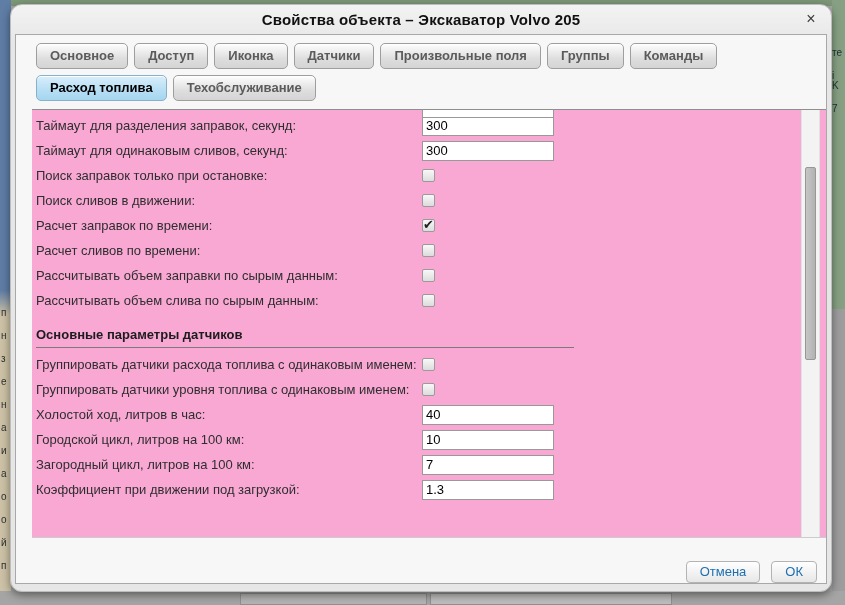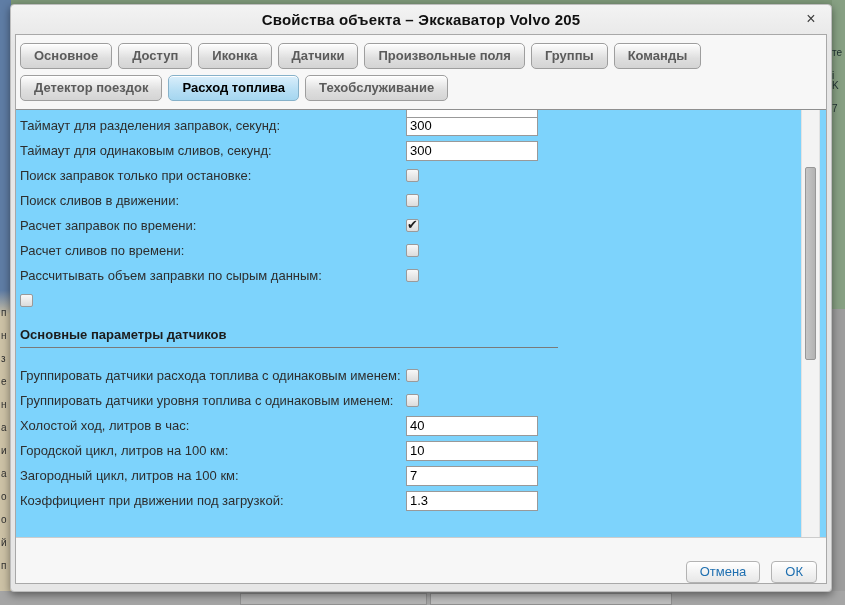--- a/index.html
+++ b/index.html
@@ -23,38 +23,38 @@
                     background:#b3b3b3; border:1px solid #909090; }
   .edge-letters { position:absolute; display:flex; flex-direction:column; gap:13px;
                   font-size:10px; color:#2f2f2f; line-height:1; }
   .edge-letters.left  { left:1px; top:308px; }
   .edge-letters.right { right:2px; top:48px; color:#233; }
 
   
   .dialog {
     position:absolute; z-index:2; left:10px; top:4px; width:822px; height:588px;
     background:linear-gradient(#f3f3f3,#e6e6e6 40px,#e6e6e6);
-    border:1px solid #bdbdbd; border-radius:4px;
+    border:1px solid #bdbdbd; border-radius:12px;
     box-shadow:0 3px 8px rgba(0,0,0,.45);
     box-sizing:border-box;
   }
   .titlebar { position:relative; height:29px; }
   .title {
     text-align:center; font-size:15px; font-weight:bold; color:#111;
     line-height:30px; letter-spacing:.2px;
   }
   .close-x {
     position:absolute; right:10px; top:4px; width:20px; height:20px;
     font-size:16px; color:#3c3c3c; text-align:center; line-height:20px;
     cursor:pointer;
   }
 
   .panel {
     position:absolute; left:4px; right:4px; top:29px; bottom:7px;
-    background:#f7f7f7; border:1px solid #a8a8a8; box-sizing:border-box;
+    background:#f7f7f7; border:1px solid #a8a8a8; box-sizing:border-box;padding-left:16px;
   }
 
   
   .tabs-row { display:flex; gap:6px; padding:0 4px; }
   .tabs-row.r1 { margin-top:8px; }
   .tabs-row.r2 { margin-top:6px; margin-bottom:8px; }
   .tab {
     padding:4px 13px 5px; border:1px solid #9e9e9e; border-radius:5px;
     background:linear-gradient(#fefefe,#dedede 60%,#d4d4d4);
     box-shadow:inset 0 1px 0 #fff;
@@ -63,41 +63,41 @@
   .tab.active {
     background:linear-gradient(#d9eefb,#b6def4 60%,#a5d6f0);
     border-color:#86b1c9; color:#000;
   }
 
   .top-divider { border-top:1px solid #8f8f8f; }
 
   
   .scroll {
     position:relative; height:427px; overflow:hidden;
-    border-bottom:1px solid #cccccc; background:#7dd3fc;
+    border-bottom:1px solid #cccccc; background:#f9a8d4;
   }
   .clipped-input {
     position:absolute; top:-14px; left:390px; width:124px; height:18px;
     background:#fff; border:1px solid #999; padding:1px 3px;
   }
   .row { display:flex; align-items:center; height:25px; padding-left:4px; }
   .row.first { margin-top:3px; }
   .lbl { width:386px; font-size:13px; color:#2e2e2e; flex:0 0 386px; }
   input.txt {
     width:124px; height:16px; border:1px solid #999; background:#fff;
     font:13px "Liberation Sans", sans-serif; color:#000; padding:1px 3px;
   }
   .cb { position:relative; width:13px; height:13px; box-sizing:border-box;
         border:1px solid #9a9a9a; border-radius:2px;
         background:linear-gradient(#f8f8f8,#dcdcdc); cursor:pointer; }
   .cb.checked::after {
     content:"✔"; position:absolute; top:-3px; left:0;
     font-size:13px; color:#1f1f1f;
   }
-  .section { margin-top:14px; margin-bottom:15px; padding-left:4px; }
+  .section { margin-top:14px; margin-bottom:4px; padding-left:4px; }
   .section .hd-line {
     display:flex; align-items:center; gap:7px; width:538px;
     padding-bottom:5px; border-bottom:1px solid #7a7a7a;
   }
   .section .hd-text { font-size:13px; font-weight:bold; color:#1c1c1c; }
 
   
   .sb-track {
     position:absolute; top:0; right:6px; bottom:0; width:17px;
     background:#f3f3f3; border-left:1px solid #e2e2e2; border-right:1px solid #e2e2e2;
@@ -159,21 +159,20 @@
     <div class="tabs-row r1" id="tabs-row1">
         <div class="tab">Основное</div>
         <div class="tab">Доступ</div>
         <div class="tab">Иконка</div>
         <div class="tab">Датчики</div>
         <div class="tab">Произвольные поля</div>
         <div class="tab">Группы</div>
         <div class="tab">Команды</div>
       </div>
     <div class="tabs-row r2" id="tabs-row2">
-        <div class="tab">Детектор поездок</div>
         <div class="tab active">Расход топлива</div>
         <div class="tab">Техобслуживание</div>
       </div>
 
     <div class="top-divider"></div>
 
     <div class="scroll" id="form-rows">
       <div class="clipped-input"></div>
       <div class="sb-track">
         <div class="sb-thumb"></div>
@@ -200,20 +199,21 @@
         </div>
         <div class="row">
           <div class="lbl">Расчет сливов по времени:</div>
           <div class="cb"></div>
         </div>
         <div class="row">
           <div class="lbl">Рассчитывать объем заправки по сырым данным:</div>
           <div class="cb"></div>
         </div>
         <div class="row">
+          <div class="lbl">Рассчитывать объем слива по сырым данным:</div>
           <div class="cb"></div>
         </div>
         <div class="section">
           <div class="hd-line">
             <span class="hd-text">Основные параметры датчиков</span>
           </div>
         </div>
         <div class="row">
           <div class="lbl">Группировать датчики расхода топлива с одинаковым именем:</div>
           <div class="cb"></div>

